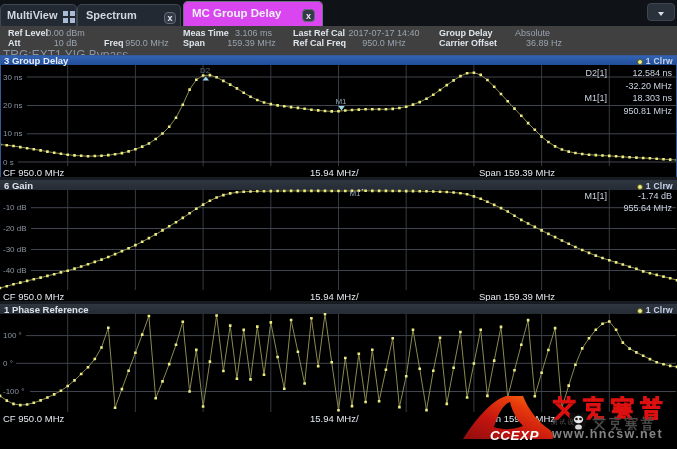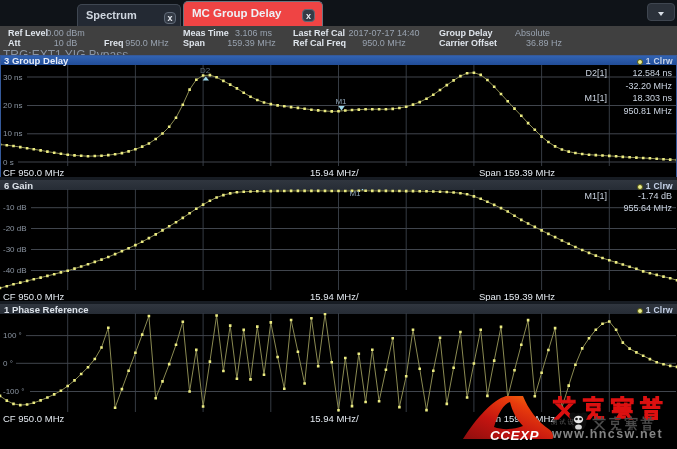--- a/index.html
+++ b/index.html
@@ -19,25 +19,36 @@
 .leg{position:absolute;right:4px;top:1px;font-size:8.5px;font-weight:bold;color:#c6d2e8;letter-spacing:0.3px}
 .leg i{display:inline-block;width:6px;height:6px;border-radius:3px;background:#eaee90;border:1px solid #55550f;box-sizing:border-box;margin-right:3px;vertical-align:-1px}
 .ax{position:absolute;left:0;width:559px;height:11px;background:#000;font-size:9.5px;color:#e4eaf1}
 .axl{position:absolute;left:3px;top:1px}
 .axc{position:absolute;left:310px;top:1px}
 .axr{position:absolute;right:4px;top:1px}
 .gap{position:absolute;left:0;width:677px;background:#171c23}
 </style></head><body>
 <div id="scr">
 <div id="tabbar">
+ <div class="tab" style="left:0;top:4px;width:77px;height:22px">
+        <span style="position:absolute;left:6px;top:4px">MultiView</span>
+   <svg width="13" height="13" style="position:absolute;left:62px;top:6px">
+          <g fill="#a8bdd4">
+            <rect x="0" y="0" width="5" height="5"></rect>
+            <rect x="7" y="0" width="5" height="5"></rect>
+            <rect x="0" y="7" width="5" height="5"></rect>
+            <rect x="7" y="7" width="5" height="5"></rect>
+          </g>
+        </svg>
+      </div>
  <div class="tab" style="left:77px;top:4px;width:104px;height:22px">
         <span style="position:absolute;left:8px;top:4px">Spectrum</span>
    <div class="tabx" style="left:86px;top:7px;width:12px;height:12px;line-height:11px">x</div>
       </div>
- <div class="tab" style="left:183px;top:1px;width:140px;height:25px;background:#ef4444;border-color:#6a7480;color:#eef1f6">
+ <div class="tab" style="left:183px;top:1px;width:140px;height:25px;background:#d946ef;border-color:#6a7480;color:#eef1f6">
    <span style="position:absolute;left:8px;top:5px;font-size:11.5px">MC Group Delay</span>
    <div class="tabx" style="left:118px;top:7px;width:13px;height:13px;line-height:12px">x</div>
       </div>
  <div class="tabx" style="left:647px;top:3px;width:28px;height:18px;background:#2b313a;border-color:#3f4650">
    <span style="display:inline-block;width:0;height:0;border-left:3px solid transparent;border-right:3px solid transparent;border-top:4px solid #d8dee6;margin-top:8px"></span></div>
 </div>
 <div id="infobar">
  <div class="il" style="left:8px;top:2px">Ref Level</div>
       <div class="iv" style="left:40px;top:2px;width:51px">0.00 dBm</div>
  <div class="il" style="left:8px;top:12px">Att</div>

